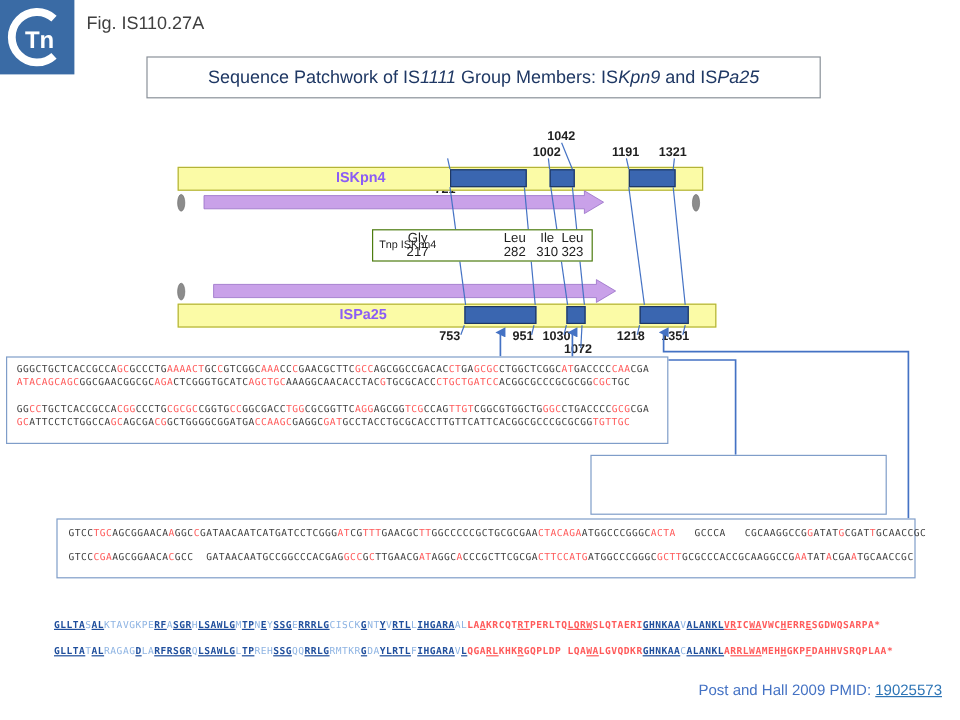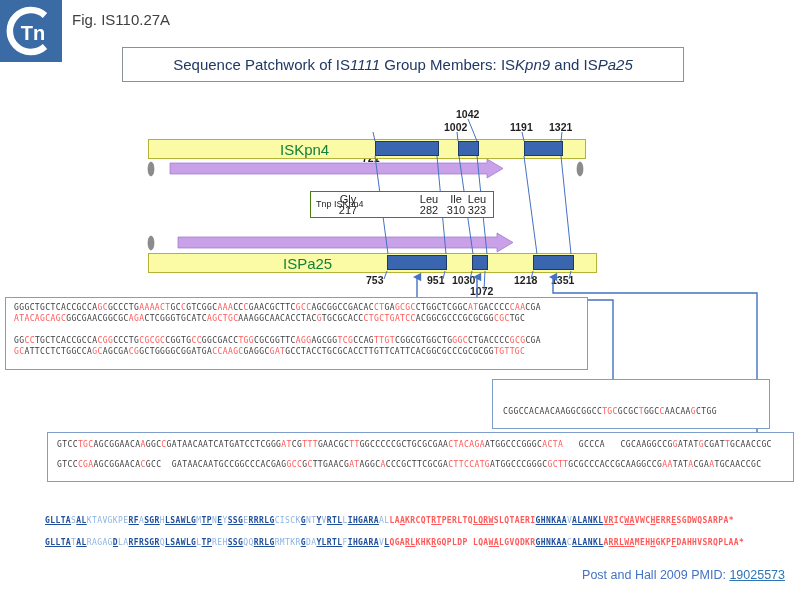--- a/index.html
+++ b/index.html
@@ -10,30 +10,30 @@
   #logo{left:0;top:0;width:62px;height:62px;background:#3a6ba5;}
   #fig-label{left:72px;top:11px;font-size:15px;color:#404040;}
   
   #title-box{left:122px;top:47px;width:560px;height:33px;border:1.5px solid #8a9199;
              display:flex;align-items:center;justify-content:center;}
   #title-text{font-size:15px;color:#1f3864;white-space:nowrap;}
   .seg-i{font-style:italic;}
   
   .ybar{background:#fbfba6;border:1px solid #b3b337;}
   .bluebox{background:#3a66b0;border:1px solid #1f3864;}
-  .bar-label{font-weight:normal;font-size:15px;color:#15803d;}
+  .bar-label{font-weight:bold;font-size:12px;color:#8b5cf6;}
   .coord{font-size:10.5px;font-weight:bold;color:#1f1f1f;}
   .tnp-label{font-size:7px;color:#4d3b63;text-align:center;}
   
   #tnp-box{left:310px;top:191px;width:182px;height:25px;background:#fff;
            border:1px solid #4d7c0f;z-index:6;}
   #tnp-box-label{left:5px;top:7px;font-size:9px;color:#1f1f1f;}
   .res-aa{font-size:11px;color:#1f1f1f;text-align:center;width:30px;}
   
-  .seqbox{background:#ffffff;border:1px solid #7f9dc9;z-index:5;padding-left:31px;}
+  .seqbox{background:#ffffff;border:1px solid #7f9dc9;z-index:5;}
   .dnaline{position:absolute;font-family:"DejaVu Sans Mono",monospace;font-size:8px;
            letter-spacing:0.4px;white-space:pre;}
   .seg-k{color:#3f3f3f;}
   .seg-r{color:#ff5a5a;}
   
   .protline{position:absolute;font-family:"DejaVu Sans Mono",monospace;font-size:8px;
             letter-spacing:0.4px;white-space:pre;font-weight:bold;}
   .seg-d{color:#1f4e9c;font-weight:bold;text-decoration:underline;}
   .seg-m{color:#8eb4e3;font-weight:normal;}
   .seg-ru{color:#ff5a5a;font-weight:bold;text-decoration:underline;}
@@ -146,21 +146,20 @@
   </div>
 
   <div class="abs seqbox" style="left:5px;top:297px;width:550px;height:71px;">
     <div class="dnaline" style="left:8px;top:5px;"><span class="seg-k">GGGCTGCTCACCGCCA</span><span class="seg-r">GC</span><span class="seg-k">GCCCTG</span><span class="seg-r">AAAACT</span><span class="seg-k">GC</span><span class="seg-r">C</span><span class="seg-k">GTCGGC</span><span class="seg-r">AAA</span><span class="seg-k">CC</span><span class="seg-r">C</span><span class="seg-k">GAACGCTTC</span><span class="seg-r">GCC</span><span class="seg-k">AGCGGCC</span><span class="seg-k">GACAC</span><span class="seg-r">CT</span><span class="seg-k">GA</span><span class="seg-r">GCGC</span><span class="seg-k">CTGGCTC</span><span class="seg-k">GGC</span><span class="seg-r">AT</span><span class="seg-k">GACCCC</span><span class="seg-r">CAA</span><span class="seg-k">CGA</span></div>
     <div class="dnaline" style="left:8px;top:16px;"><span class="seg-r">ATACAGCAGC</span><span class="seg-k">GGCGAACGGCGC</span><span class="seg-r">AGA</span><span class="seg-k">CTCGGGTGCATC</span><span class="seg-r">AGCTGC</span><span class="seg-k">AAAGGC</span><span class="seg-k">AACACCTAC</span><span class="seg-r">G</span><span class="seg-k">TGCGCACC</span><span class="seg-r">CTGCTGATCC</span><span class="seg-k">ACGGCGCCCGCGCGG</span><span class="seg-r">CGC</span><span class="seg-k">TGC</span></div>
     <div class="dnaline" style="left:8px;top:38px;"><span class="seg-k">GG</span><span class="seg-r">CC</span><span class="seg-k">TGCTCACCGCCA</span><span class="seg-r">CGG</span><span class="seg-k">CCCTG</span><span class="seg-r">CGCGC</span><span class="seg-k">CGGTG</span><span class="seg-r">CC</span><span class="seg-k">GGC</span><span class="seg-k">GACC</span><span class="seg-r">TGG</span><span class="seg-k">CGCGG</span><span class="seg-k">TTC</span><span class="seg-r">AGG</span><span class="seg-k">AGCGG</span><span class="seg-r">TCG</span><span class="seg-k">CCAG</span><span class="seg-r">TTGT</span><span class="seg-k">CGGCG</span><span class="seg-k">TGGCTG</span><span class="seg-r">GGC</span><span class="seg-k">CTGACCCC</span><span class="seg-r">GCG</span><span class="seg-k">CGA</span></div>
     <div class="dnaline" style="left:8px;top:49px;"><span class="seg-r">GC</span><span class="seg-k">ATTCCTCT</span><span class="seg-k">GGCCA</span><span class="seg-r">GC</span><span class="seg-k">AGCGA</span><span class="seg-r">CG</span><span class="seg-k">GCTGGGGCGGATGA</span><span class="seg-r">CCAAGC</span><span class="seg-k">GAGGC</span><span class="seg-r">GAT</span><span class="seg-k">GCCTACCTGCGCACCTTGTTCATTC</span><span class="seg-k">ACGGCGCCCGCGCGG</span><span class="seg-r">TGTTGC</span></div>
   </div>
 
   <div class="abs seqbox" style="left:492px;top:379px;width:245px;height:48px;">
-    <div class="dnaline" style="left:10px;top:27px;"><span class="seg-k">CGGCCACAACAAGGCGGCC</span><span class="seg-r">TGC</span><span class="seg-k">GCGC</span><span class="seg-r">T</span><span class="seg-k">GGC</span><span class="seg-r">C</span><span class="seg-k">AACAA</span><span class="seg-r">G</span><span class="seg-k">CTGG</span></div>
   </div>
 
   <div class="abs seqbox" style="left:47px;top:432px;width:714px;height:48px;">
     <div class="dnaline" style="left:9px;top:7px;"><span class="seg-k">GTCC</span><span class="seg-r">TGC</span><span class="seg-k">AGCGGAACA</span><span class="seg-r">A</span><span class="seg-k">GGC</span><span class="seg-r">C</span><span class="seg-k">GATAACAATCATGATCCTCGGG</span><span class="seg-r">AT</span><span class="seg-k">CG</span><span class="seg-r">TTT</span><span class="seg-k">GAACGC</span><span class="seg-r">TT</span><span class="seg-k">GGCC</span><span class="seg-k">CCCG</span><span class="seg-k">CTG</span><span class="seg-k">CGCGAA</span><span class="seg-r">CTACA</span><span class="seg-r">GA</span><span class="seg-k">ATGGCCCGGGC</span><span class="seg-r">ACTA</span><span class="seg-k">   GCCCA   CGCAAGGCCG</span><span class="seg-r">G</span><span class="seg-k">ATAT</span><span class="seg-r">G</span><span class="seg-k">CGAT</span><span class="seg-r">T</span><span class="seg-k">GCAACCGC</span></div>
     <div class="dnaline" style="left:9px;top:27px;"><span class="seg-k">GTCC</span><span class="seg-r">CGA</span><span class="seg-k">AGCGGAACA</span><span class="seg-r">C</span><span class="seg-k">GCC  GATAACAATGCCGGCCCACGAG</span><span class="seg-r">GCC</span><span class="seg-k">G</span><span class="seg-r">C</span><span class="seg-k">TTGAACG</span><span class="seg-r">AT</span><span class="seg-k">AGGC</span><span class="seg-r">A</span><span class="seg-k">CCCG</span><span class="seg-k">CTT</span><span class="seg-k">CGCGA</span><span class="seg-r">CTTCCA</span><span class="seg-r">TG</span><span class="seg-k">ATGGCCCGGGC</span><span class="seg-r">GCTT</span><span class="seg-k">GCGCCCACCGCAAGGCCG</span><span class="seg-r">AA</span><span class="seg-k">TAT</span><span class="seg-r">A</span><span class="seg-k">CGA</span><span class="seg-r">A</span><span class="seg-k">TGCAACCGC</span></div>
   </div>
 
   <div class="protline" style="left:45px;top:516px;"><span class="seg-d">GLLTA</span><span class="seg-m">S</span><span class="seg-d">AL</span><span class="seg-m">KTAVG</span><span class="seg-m">K</span><span class="seg-m">PE</span><span class="seg-d">RF</span><span class="seg-m">A</span><span class="seg-d">SGR</span><span class="seg-m">H</span><span class="seg-d">LSAWLG</span><span class="seg-m">M</span><span class="seg-d">TP</span><span class="seg-m">N</span><span class="seg-d">E</span><span class="seg-m">Y</span><span class="seg-d">SSG</span><span class="seg-m">E</span><span class="seg-d">RRRLG</span><span class="seg-m">CISCK</span><span class="seg-d">G</span><span class="seg-m">NT</span><span class="seg-d">Y</span><span class="seg-m">V</span><span class="seg-d">RTL</span><span class="seg-m">L</span><span class="seg-d">IHGARA</span><span class="seg-m">AL</span><span class="seg-r">LA</span><span class="seg-ru">A</span><span class="seg-r">KRCQT</span><span class="seg-ru">RT</span><span class="seg-r">PERLTQ</span><span class="seg-ru">LQRW</span><span class="seg-r">SL</span><span class="seg-r">QTAERI</span><span class="seg-d">GHNKAA</span><span class="seg-m">V</span><span class="seg-d">ALANKL</span><span class="seg-ru">VR</span><span class="seg-r">IC</span><span class="seg-ru">WA</span><span class="seg-r">VWC</span><span class="seg-ru">H</span><span class="seg-r">ERR</span><span class="seg-ru">E</span><span class="seg-r">SGDWQSARPA</span><span class="seg-r">*</span></div>
   <div class="protline" style="left:45px;top:538px;"><span class="seg-d">GLLTA</span><span class="seg-m">T</span><span class="seg-d">AL</span><span class="seg-m">RAGAG</span><span class="seg-d">D</span><span class="seg-m">LA</span><span class="seg-d">RFR</span><span class="seg-d">SGR</span><span class="seg-m">Q</span><span class="seg-d">LSAWLG</span><span class="seg-m">L</span><span class="seg-d">TP</span><span class="seg-m">RE</span><span class="seg-m">H</span><span class="seg-d">SSG</span><span class="seg-m">QQ</span><span class="seg-d">RRLG</span><span class="seg-m">RMTKR</span><span class="seg-d">G</span><span class="seg-m">DA</span><span class="seg-d">YL</span><span class="seg-d">RTL</span><span class="seg-m">F</span><span class="seg-d">IHGARA</span><span class="seg-m">V</span><span class="seg-d">L</span><span class="seg-r">QGA</span><span class="seg-ru">RL</span><span class="seg-r">KHK</span><span class="seg-ru">R</span><span class="seg-r">GQPLDP LQA</span><span class="seg-ru">WA</span><span class="seg-r">L</span><span class="seg-r">GVQDKR</span><span class="seg-d">GHNKAA</span><span class="seg-m">C</span><span class="seg-d">ALANKL</span><span class="seg-r">A</span><span class="seg-ru">RRL</span><span class="seg-ru">WA</span><span class="seg-r">MEH</span><span class="seg-ru">H</span><span class="seg-r">GKP</span><span class="seg-ru">F</span><span class="seg-r">DAHHVSRQPLAA</span><span class="seg-r">*</span></div>
 

